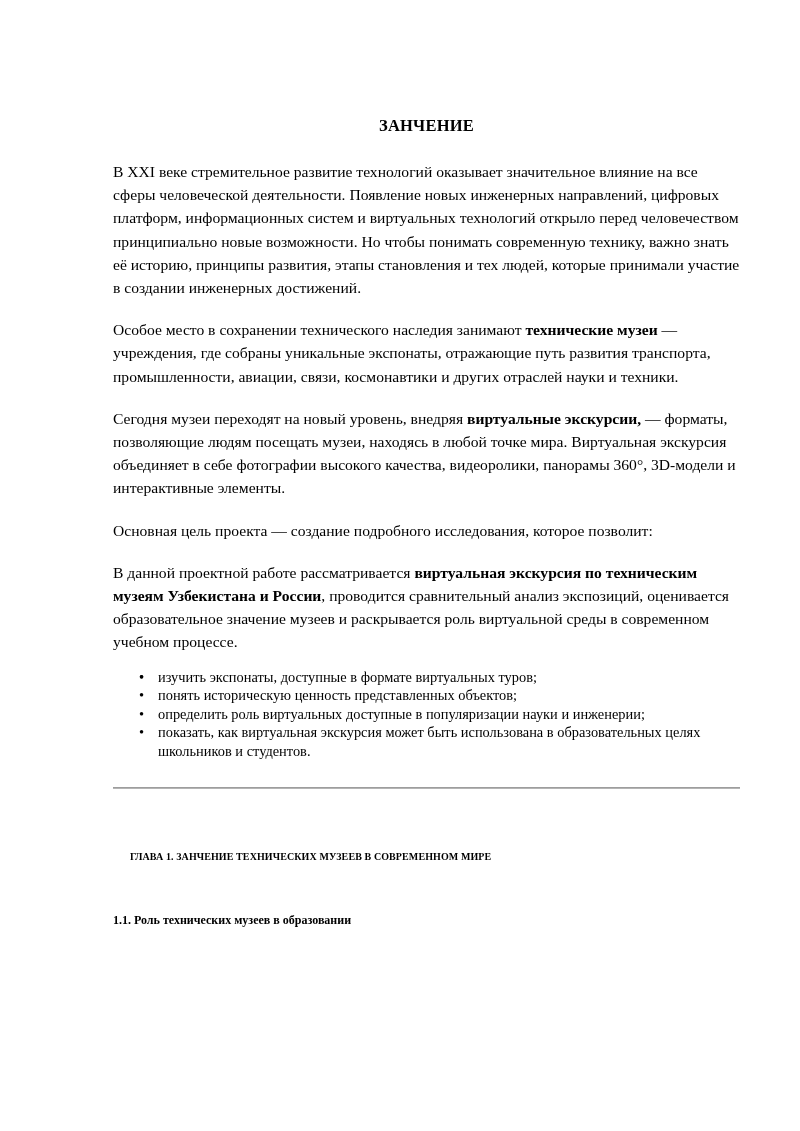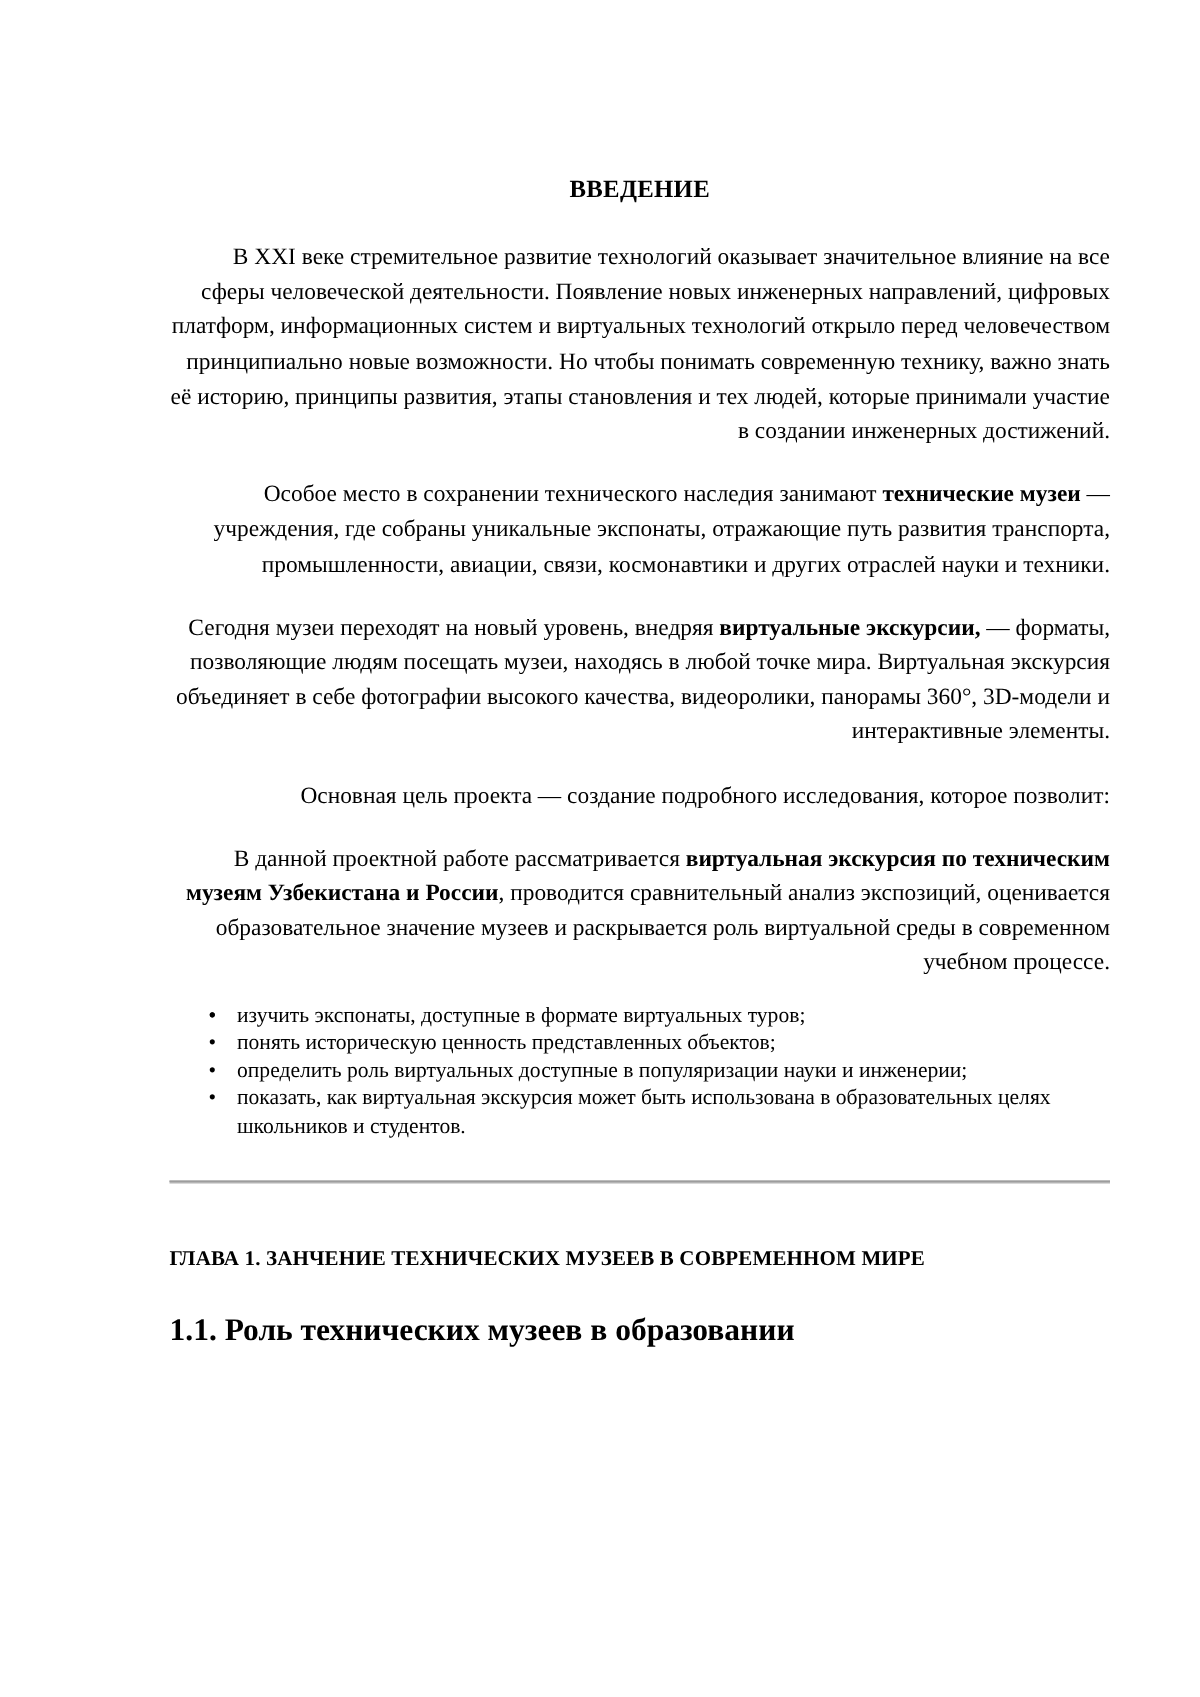--- a/index.html
+++ b/index.html
@@ -31,21 +31,21 @@
     font-weight: bold;
     line-height: 23px;
     margin: 0;
     padding-top: 114px;
     letter-spacing: 0.2px;
   }
 
   .para {
     font-size: 15.6px;
     line-height: 23.2px;
-    text-align: right;
+    text-align: left;
     margin: 0;
     padding-top: 19px;
   }
   .para.first { padding-top: 23px; }
 
   .para b, .bold { font-weight: bold; }
 
   ul.goal-list {
     list-style: none;
     margin: 0;
@@ -69,42 +69,42 @@
   .rule {
     margin-top: 26px;
     height: 2px;
     background: #b4b4b4;
     border-top: 1px solid #9d9d9d;
     box-sizing: border-box;
     width: 627px;
   }
 
   .chapter-heading {
-    font-size: 14px;
+    font-size: 10px;
     font-weight: bold;
     line-height: 22px;
-    margin: 0;
+    margin: 17px;
     padding-top: 40px;
     letter-spacing: 0.1px;
   }
 
   .section-heading {
-    font-size: 21px;
+    font-size: 12px;
     font-weight: bold;
     line-height: 22px;
     margin: 0;
     padding-top: 24px;
   }
 </style>
 </head>
 <body>
 
 <div class="page">
 
-  <h1 class="doc-title">ВВЕДЕНИЕ</h1>
+  <h1 class="doc-title">ЗАНЧЕНИЕ</h1>
 
   <p class="para first"><span>В XXI веке стремительное развитие технологий оказывает значительное влияние на все сферы человеческой деятельности. Появление новых инженерных направлений, цифровых платформ, информационных систем и виртуальных технологий открыло перед человечеством принципиально новые возможности. Но чтобы понимать современную технику, важно знать её историю, принципы развития, этапы становления и тех людей, которые принимали участие в создании инженерных достижений.</span></p>
   <p class="para"><span>Особое место в сохранении технического наследия занимают </span><span class="bold">технические музеи</span><span> — учреждения, где собраны уникальные экспонаты, отражающие путь развития транспорта, промышленности, авиации, связи, космонавтики и других отраслей науки и техники.</span></p>
   <p class="para"><span>Сегодня музеи переходят на новый уровень, внедряя </span><span class="bold">виртуальные экскурсии,</span><span> — форматы, позволяющие людям посещать музеи, находясь в любой точке мира. Виртуальная экскурсия объединяет в себе фотографии высокого качества, видеоролики, панорамы 360°, 3D-модели и интерактивные элементы.</span></p>
   <p class="para"><span>Основная цель проекта — создание подробного исследования, которое позволит:</span></p>
   <p class="para"><span>В данной проектной работе рассматривается </span><span class="bold">виртуальная экскурсия по техническим музеям Узбекистана и России</span><span>, проводится сравнительный анализ экспозиций, оценивается образовательное значение музеев и раскрывается роль виртуальной среды в современном учебном процессе.</span></p>
 
   <ul class="goal-list">
       <li><span class="bullet">•</span></li>
       <li><span class="bullet">•</span><span>изучить экспонаты, доступные в формате виртуальных туров;</span></li>

